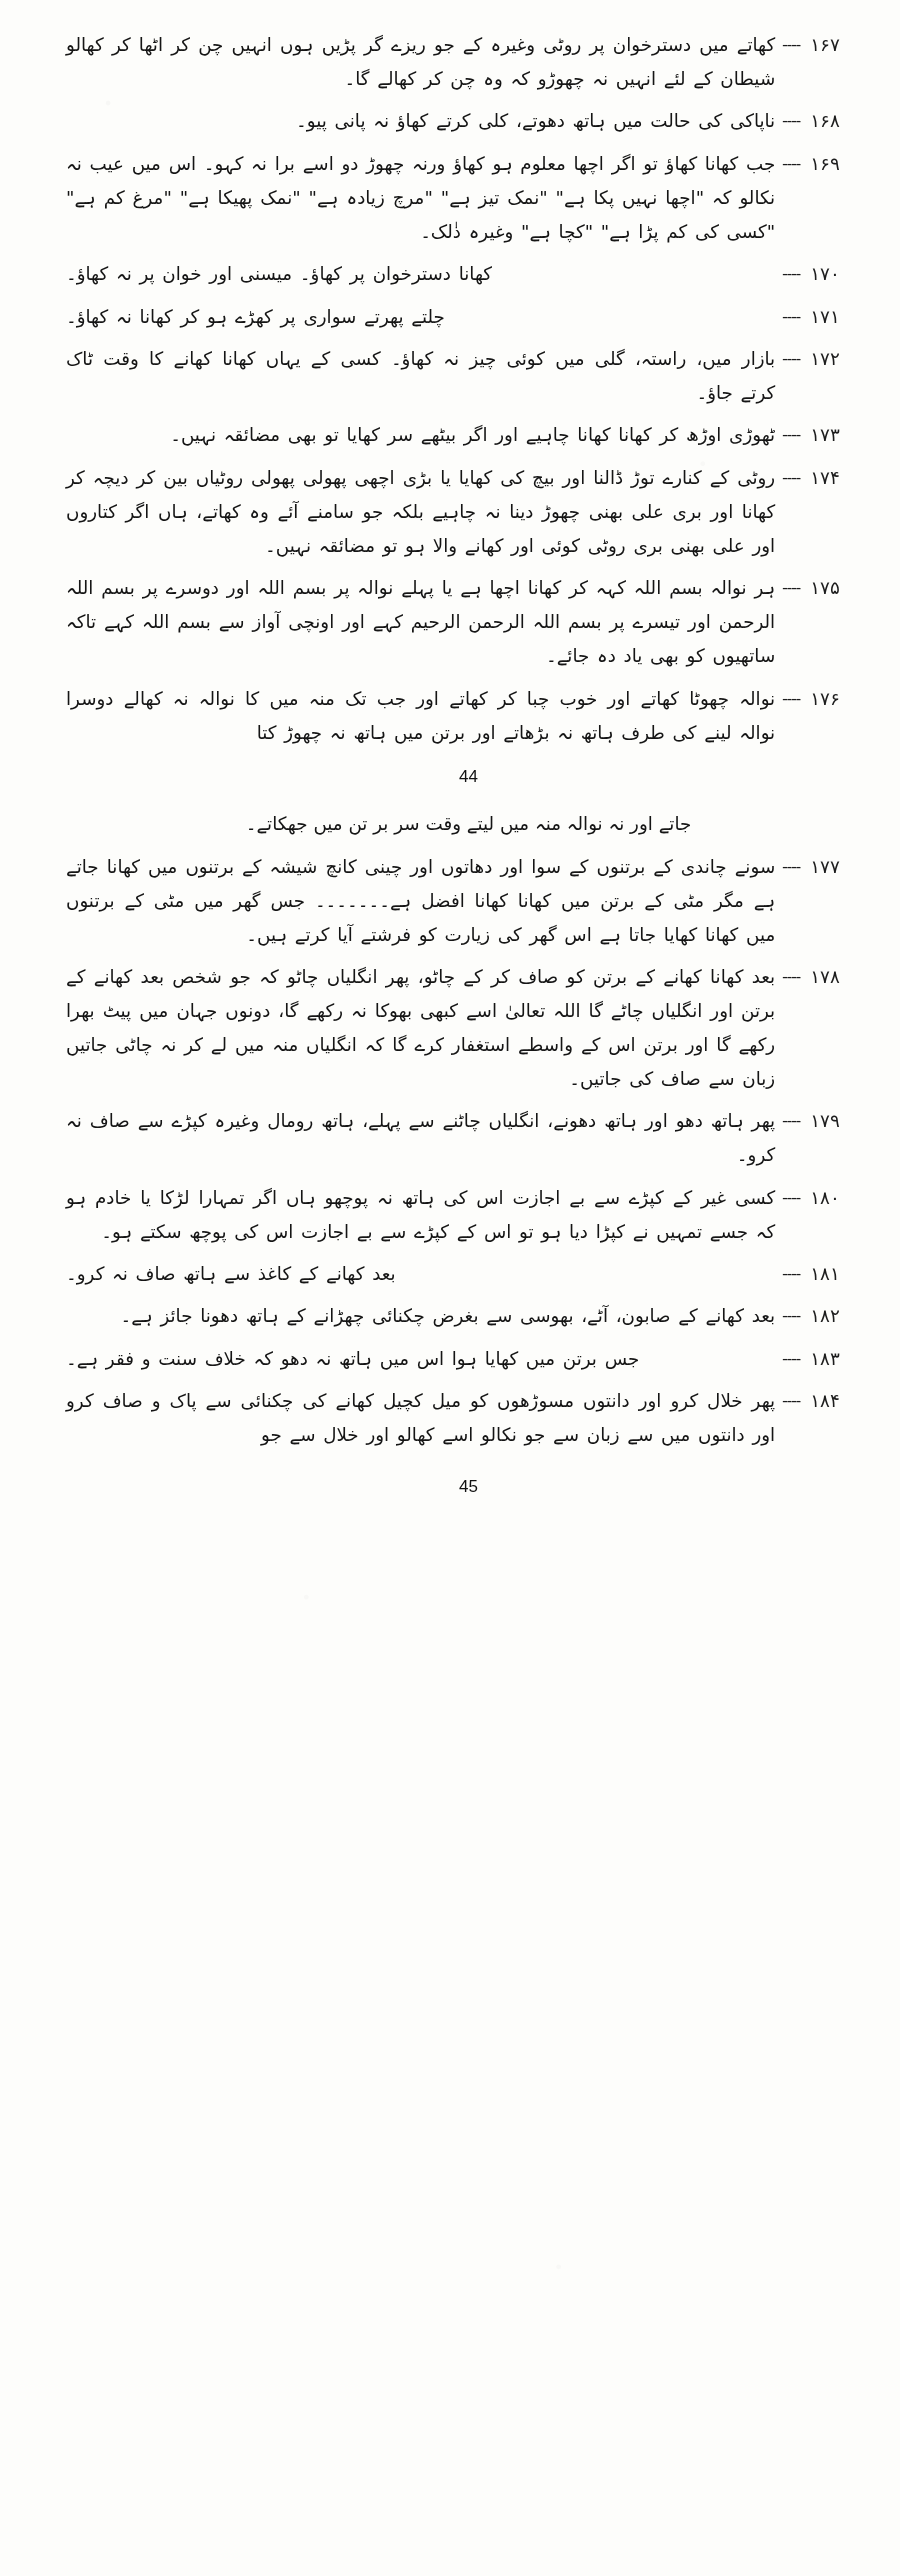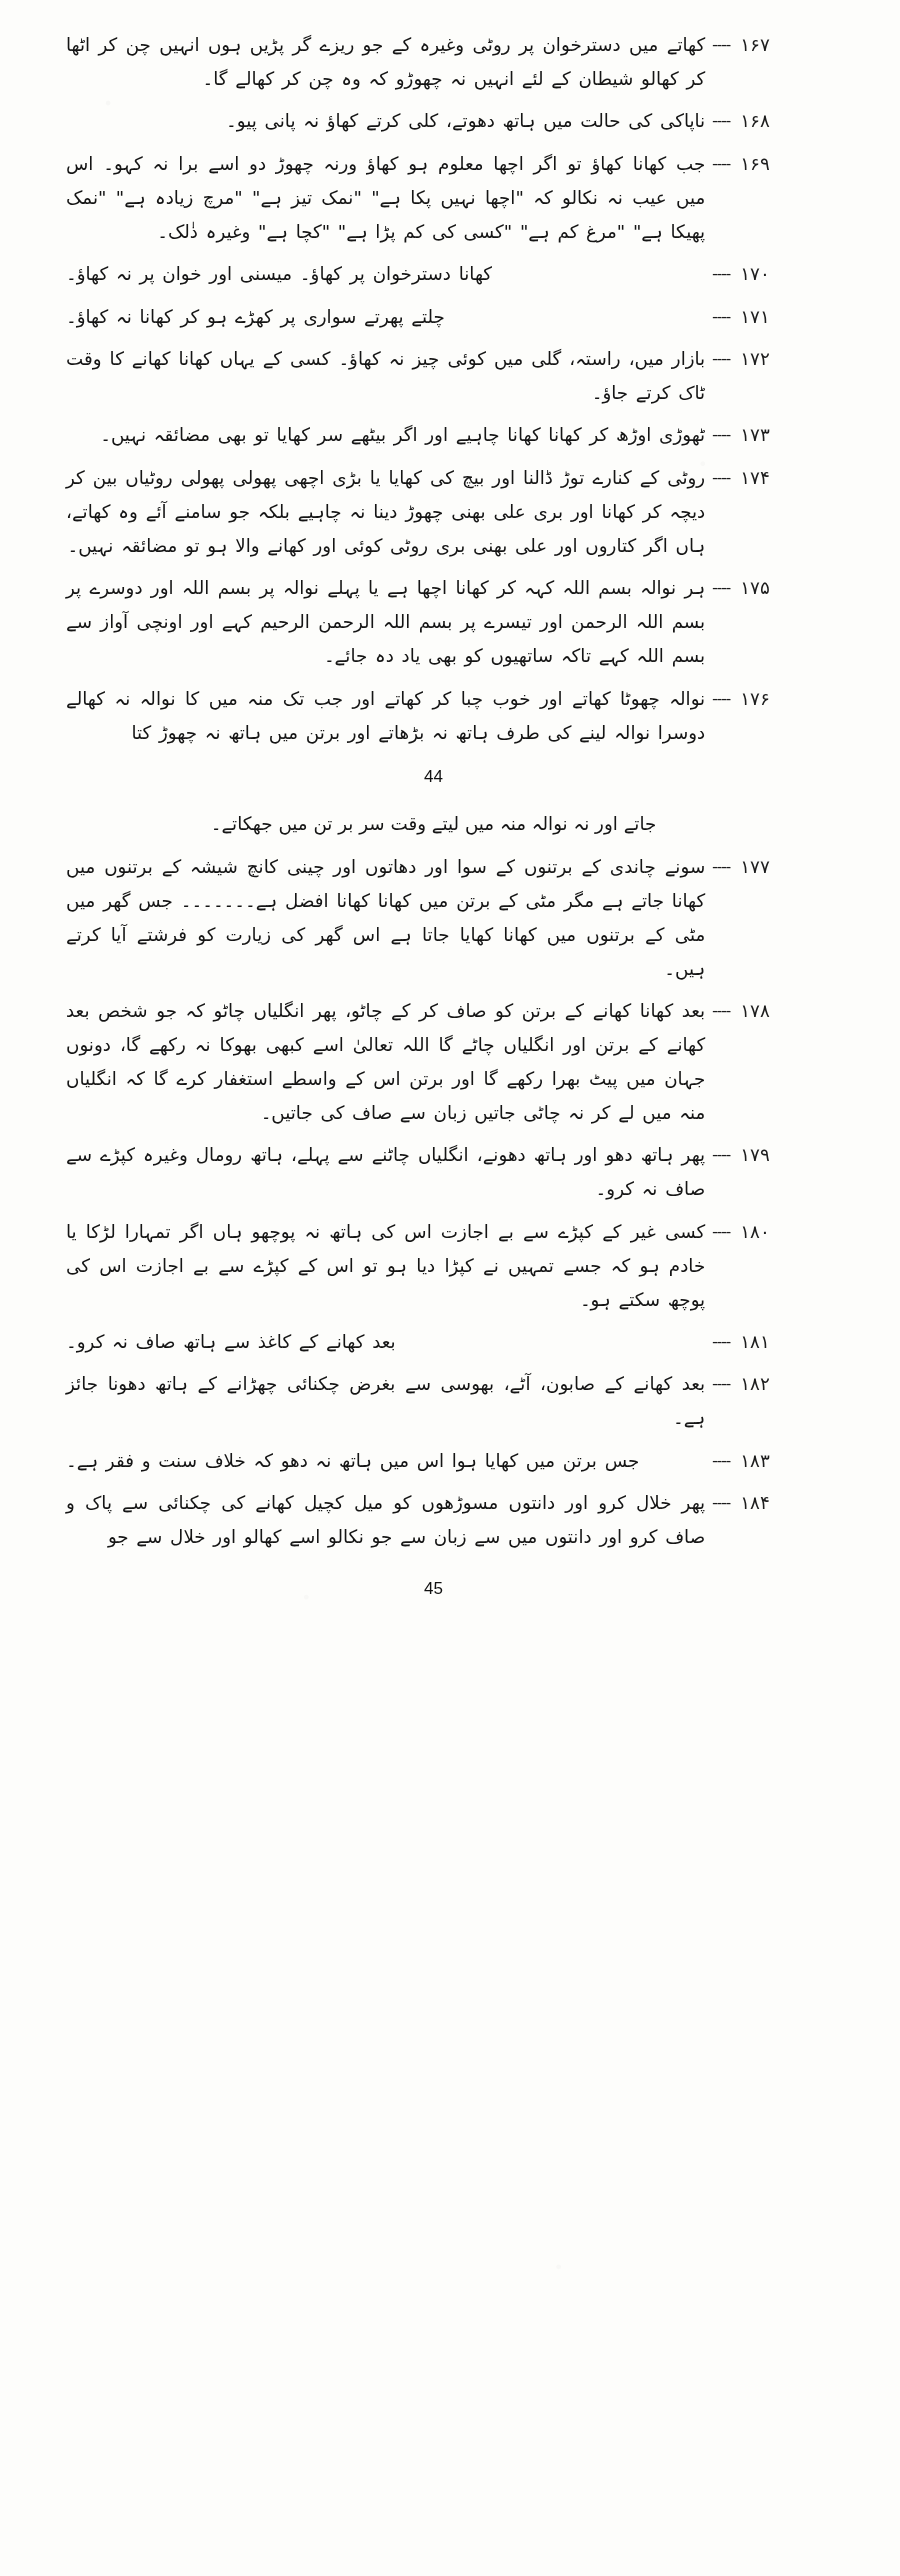--- a/index.html
+++ b/index.html
@@ -10,21 +10,21 @@
   body {
     width: 901px;
     font-family: "Liberation Serif", serif;
   }
   .page {
     width: 901px;
     min-height: 2576px;
     background: #fdfdfb;
     position: relative;
     box-sizing: border-box;
-    padding: 28px 100px 19px 66px;
+    padding: 28px 30px 19px 66px;
   }
   .scan-noise {
     position: absolute;
     inset: 0;
     pointer-events: none;
     background:
       radial-gradient(circle at 12% 4%, rgba(0,0,0,0.025) 0 1.9px, transparent 2.8px),
       radial-gradient(circle at 78% 18%, rgba(0,0,0,0.02) 0 1.9px, transparent 2.8px),
       radial-gradient(circle at 34% 62%, rgba(0,0,0,0.02) 0 1.9px, transparent 2.8px),
       radial-gradient(circle at 62% 88%, rgba(0,0,0,0.02) 0 1.9px, transparent 2.8px);

